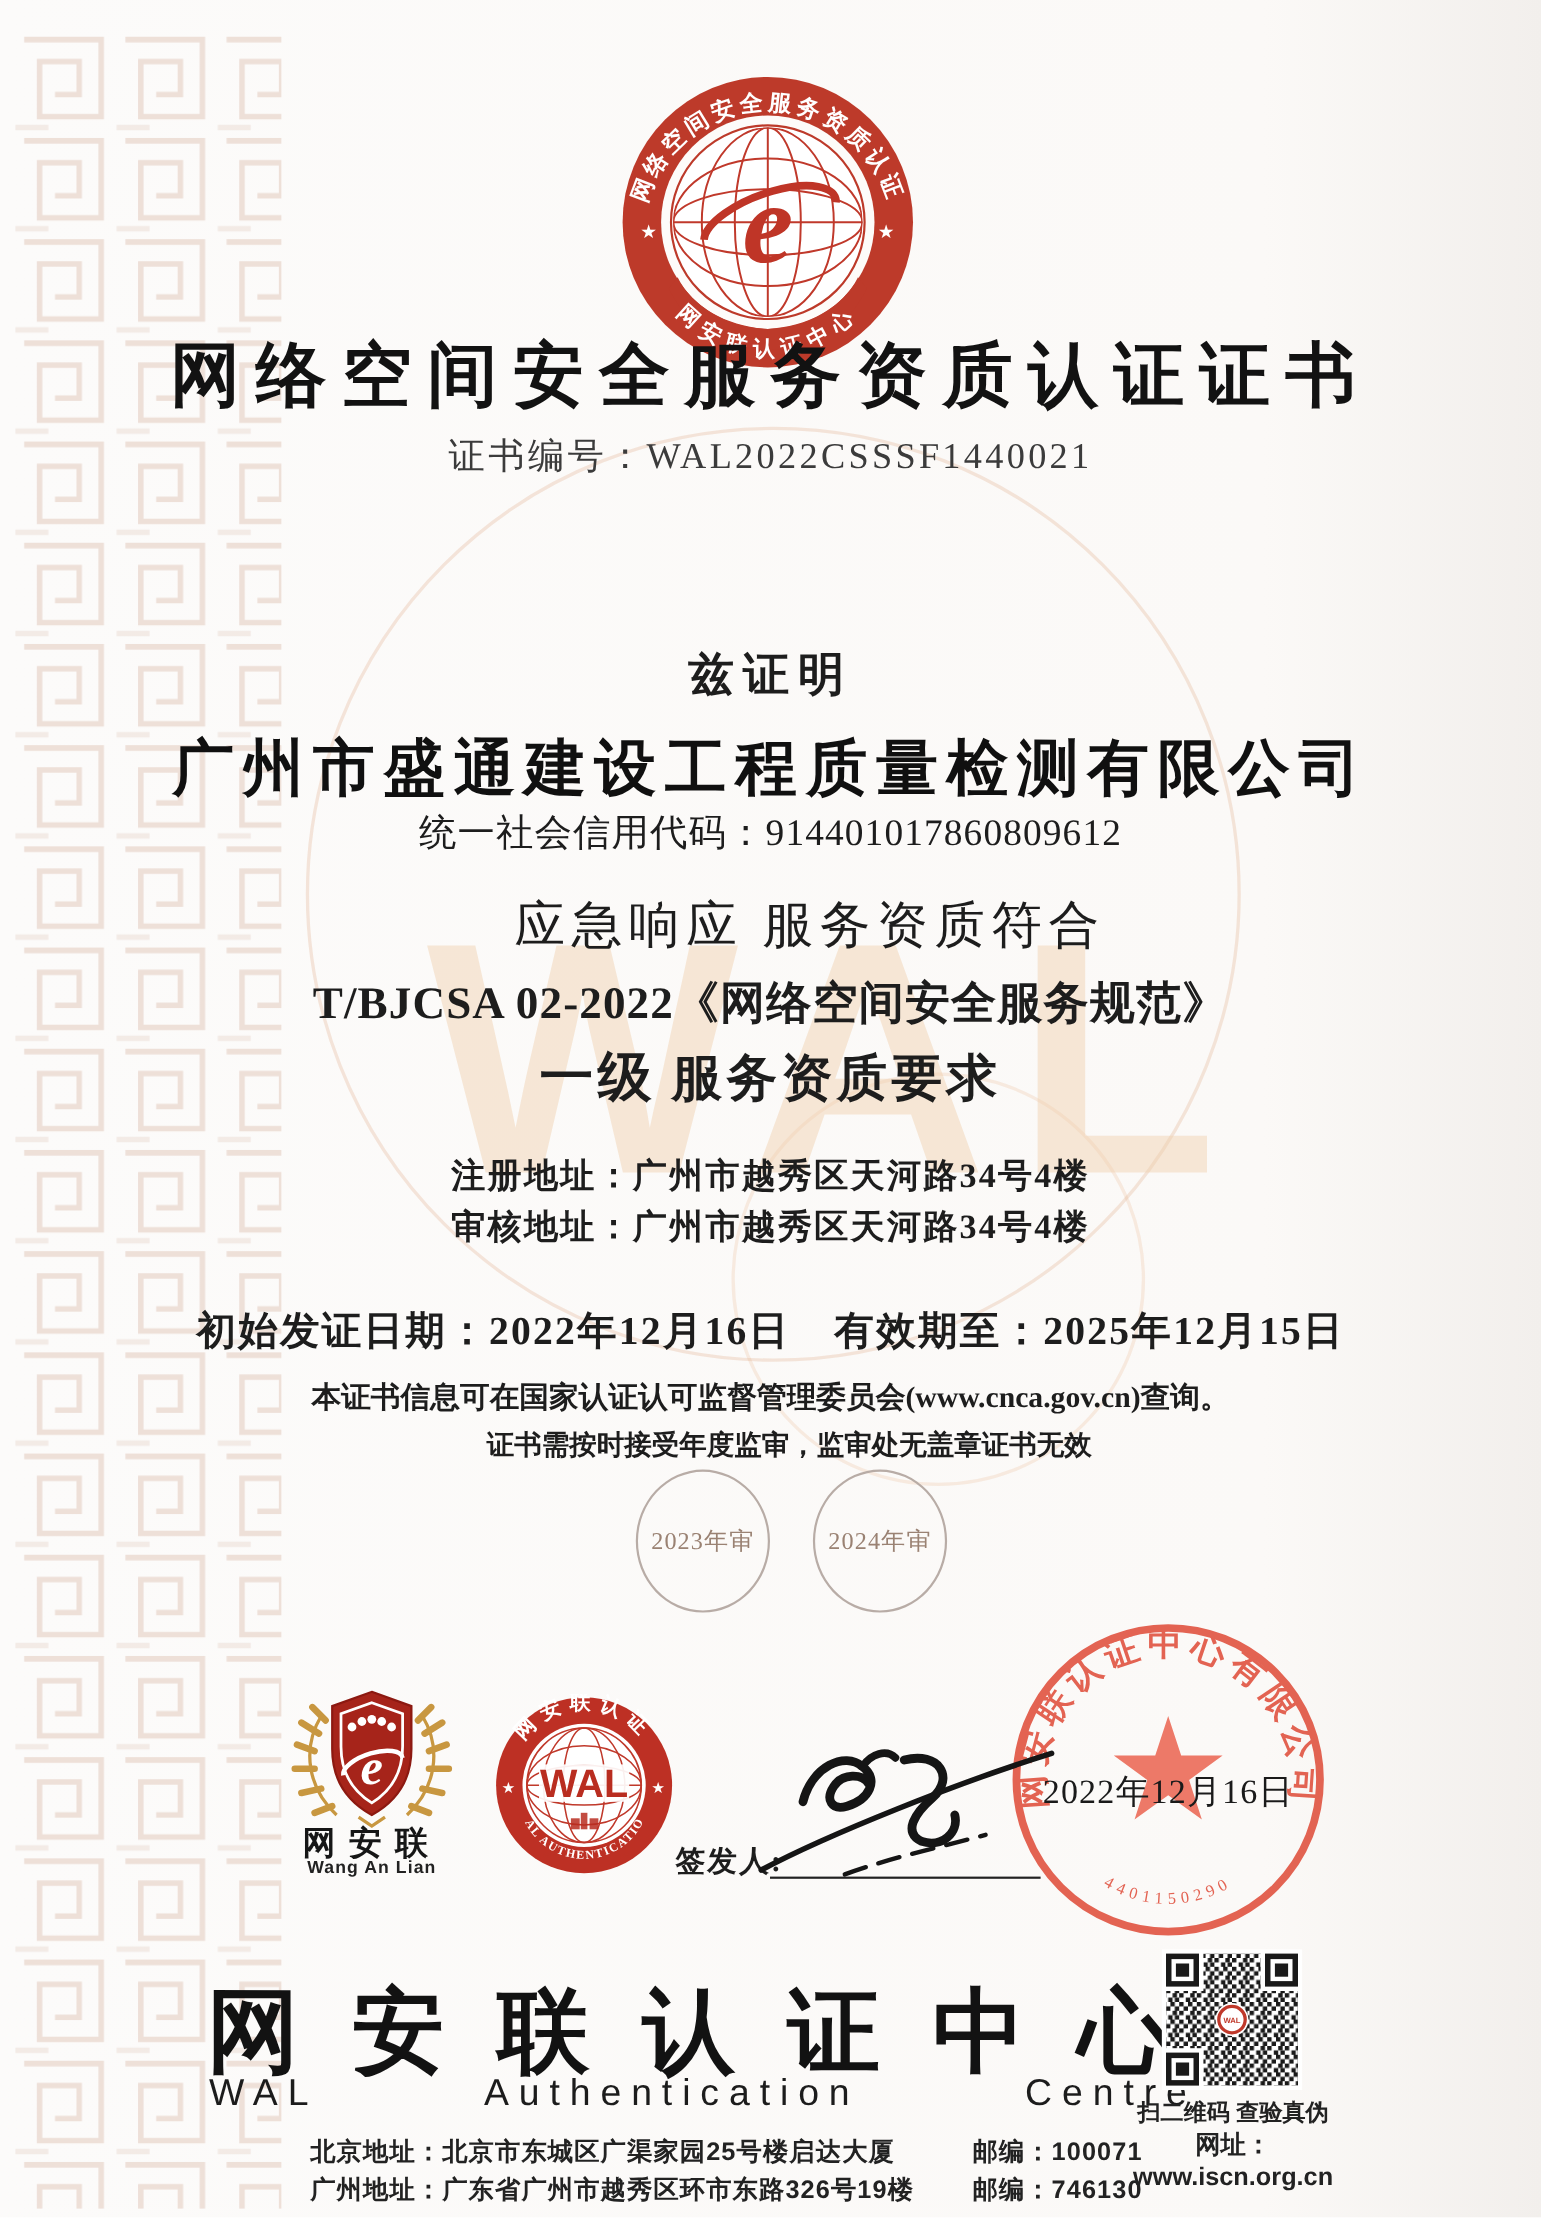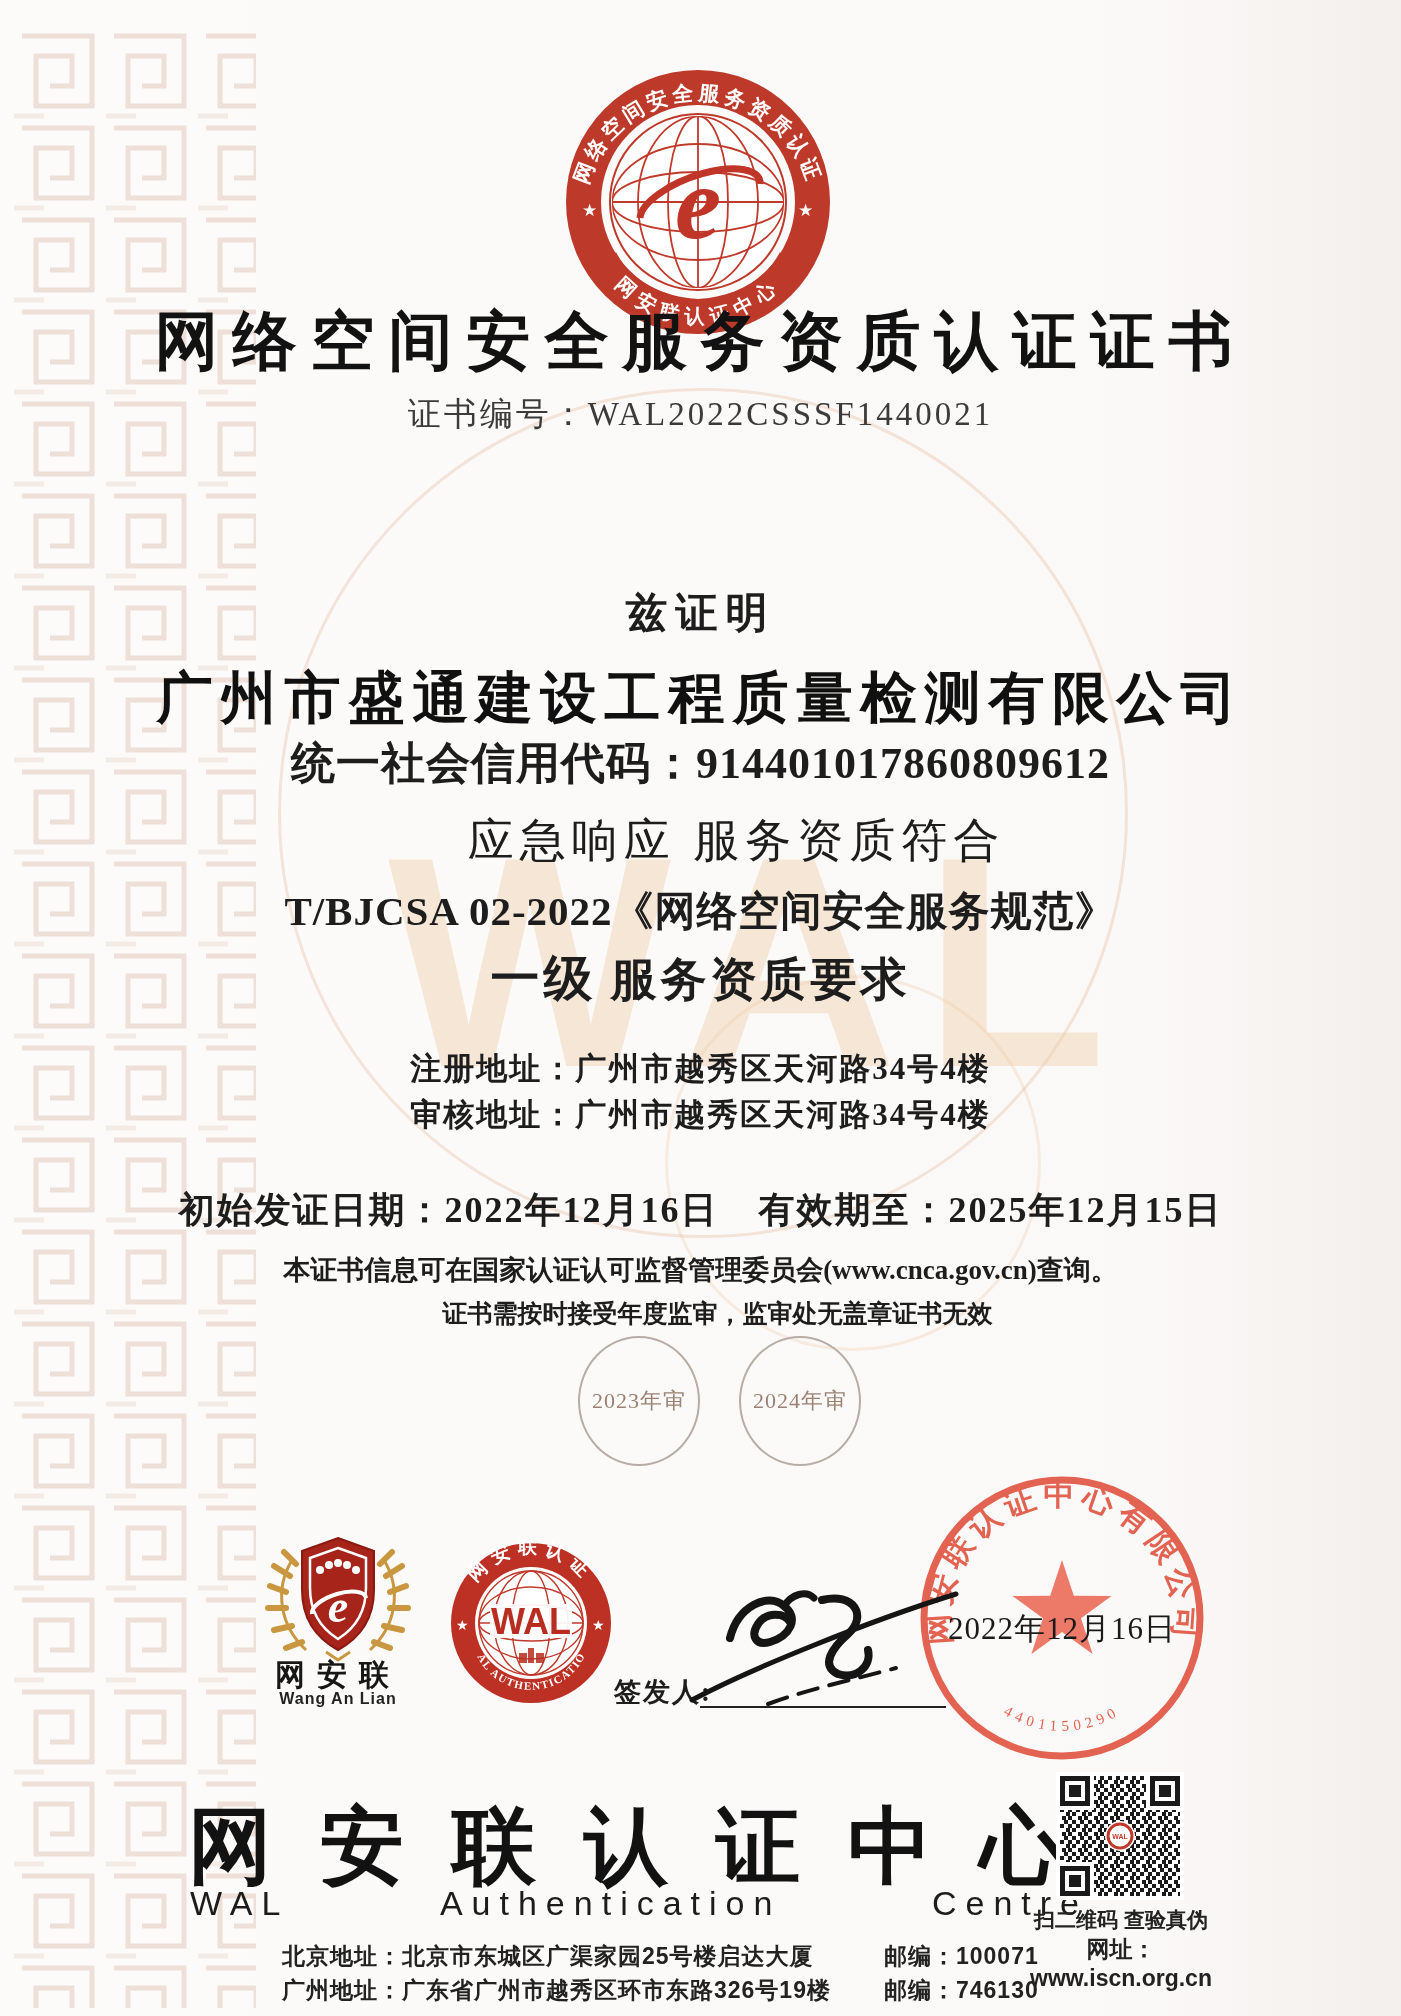--- a/index.html
+++ b/index.html
@@ -4,21 +4,21 @@
 <style>
   html,body{margin:0;padding:0;}
   .page{position:relative;width:1401px;height:2016px;background:linear-gradient(90deg,#fcfbfa 0%,#fbf9f7 82%,#f2efec 100%);overflow:hidden;font-family:"Liberation Serif","DejaVu Serif",serif;color:#1d1d1d;}
   .abs{position:absolute;}
   .cent{left:0;width:1401px;text-align:center;}
   
   .title{top:298px;font-family:"Liberation Sans","DejaVu Sans",sans-serif;font-weight:900;font-size:64px;letter-spacing:14px;color:#121212;}
   .certno{top:392px;font-size:33px;color:#3b3b3b;letter-spacing:3px;}
   .certify{top:585px;font-size:42px;font-weight:700;letter-spacing:8px;}
   .company{top:661px;font-size:56px;font-weight:700;letter-spacing:8px;color:#101010;}
-  .creditcode{top:734px;font-size:44px;font-weight:700;letter-spacing:1px;}
+  .creditcode{top:734px;font-size:34px;font-weight:400;letter-spacing:1px;}
   .service{top:810px;font-size:46px;font-weight:400;letter-spacing:6px;margin-left:36px;}
   .standard{top:884px;font-size:41px;font-weight:600;letter-spacing:1px;}
   .grade{top:946px;font-size:46px;font-weight:700;letter-spacing:4px;}
   .grade .lvl{font-family:"Liberation Sans","DejaVu Sans",sans-serif;font-weight:900;font-size:49px;margin-right:14px;}
   .addr1{top:1048px;font-size:31px;font-weight:600;letter-spacing:2px;}
   .addr2{top:1094px;font-size:31px;font-weight:600;letter-spacing:2px;}
   .dates{top:1186px;display:flex;justify-content:center;gap:40px;font-size:36px;font-weight:800;letter-spacing:2px;}
   .query{top:1252px;font-size:27px;font-weight:600;}
   .note{top:1297px;font-size:25px;font-weight:700;padding-left:17px;}
   

